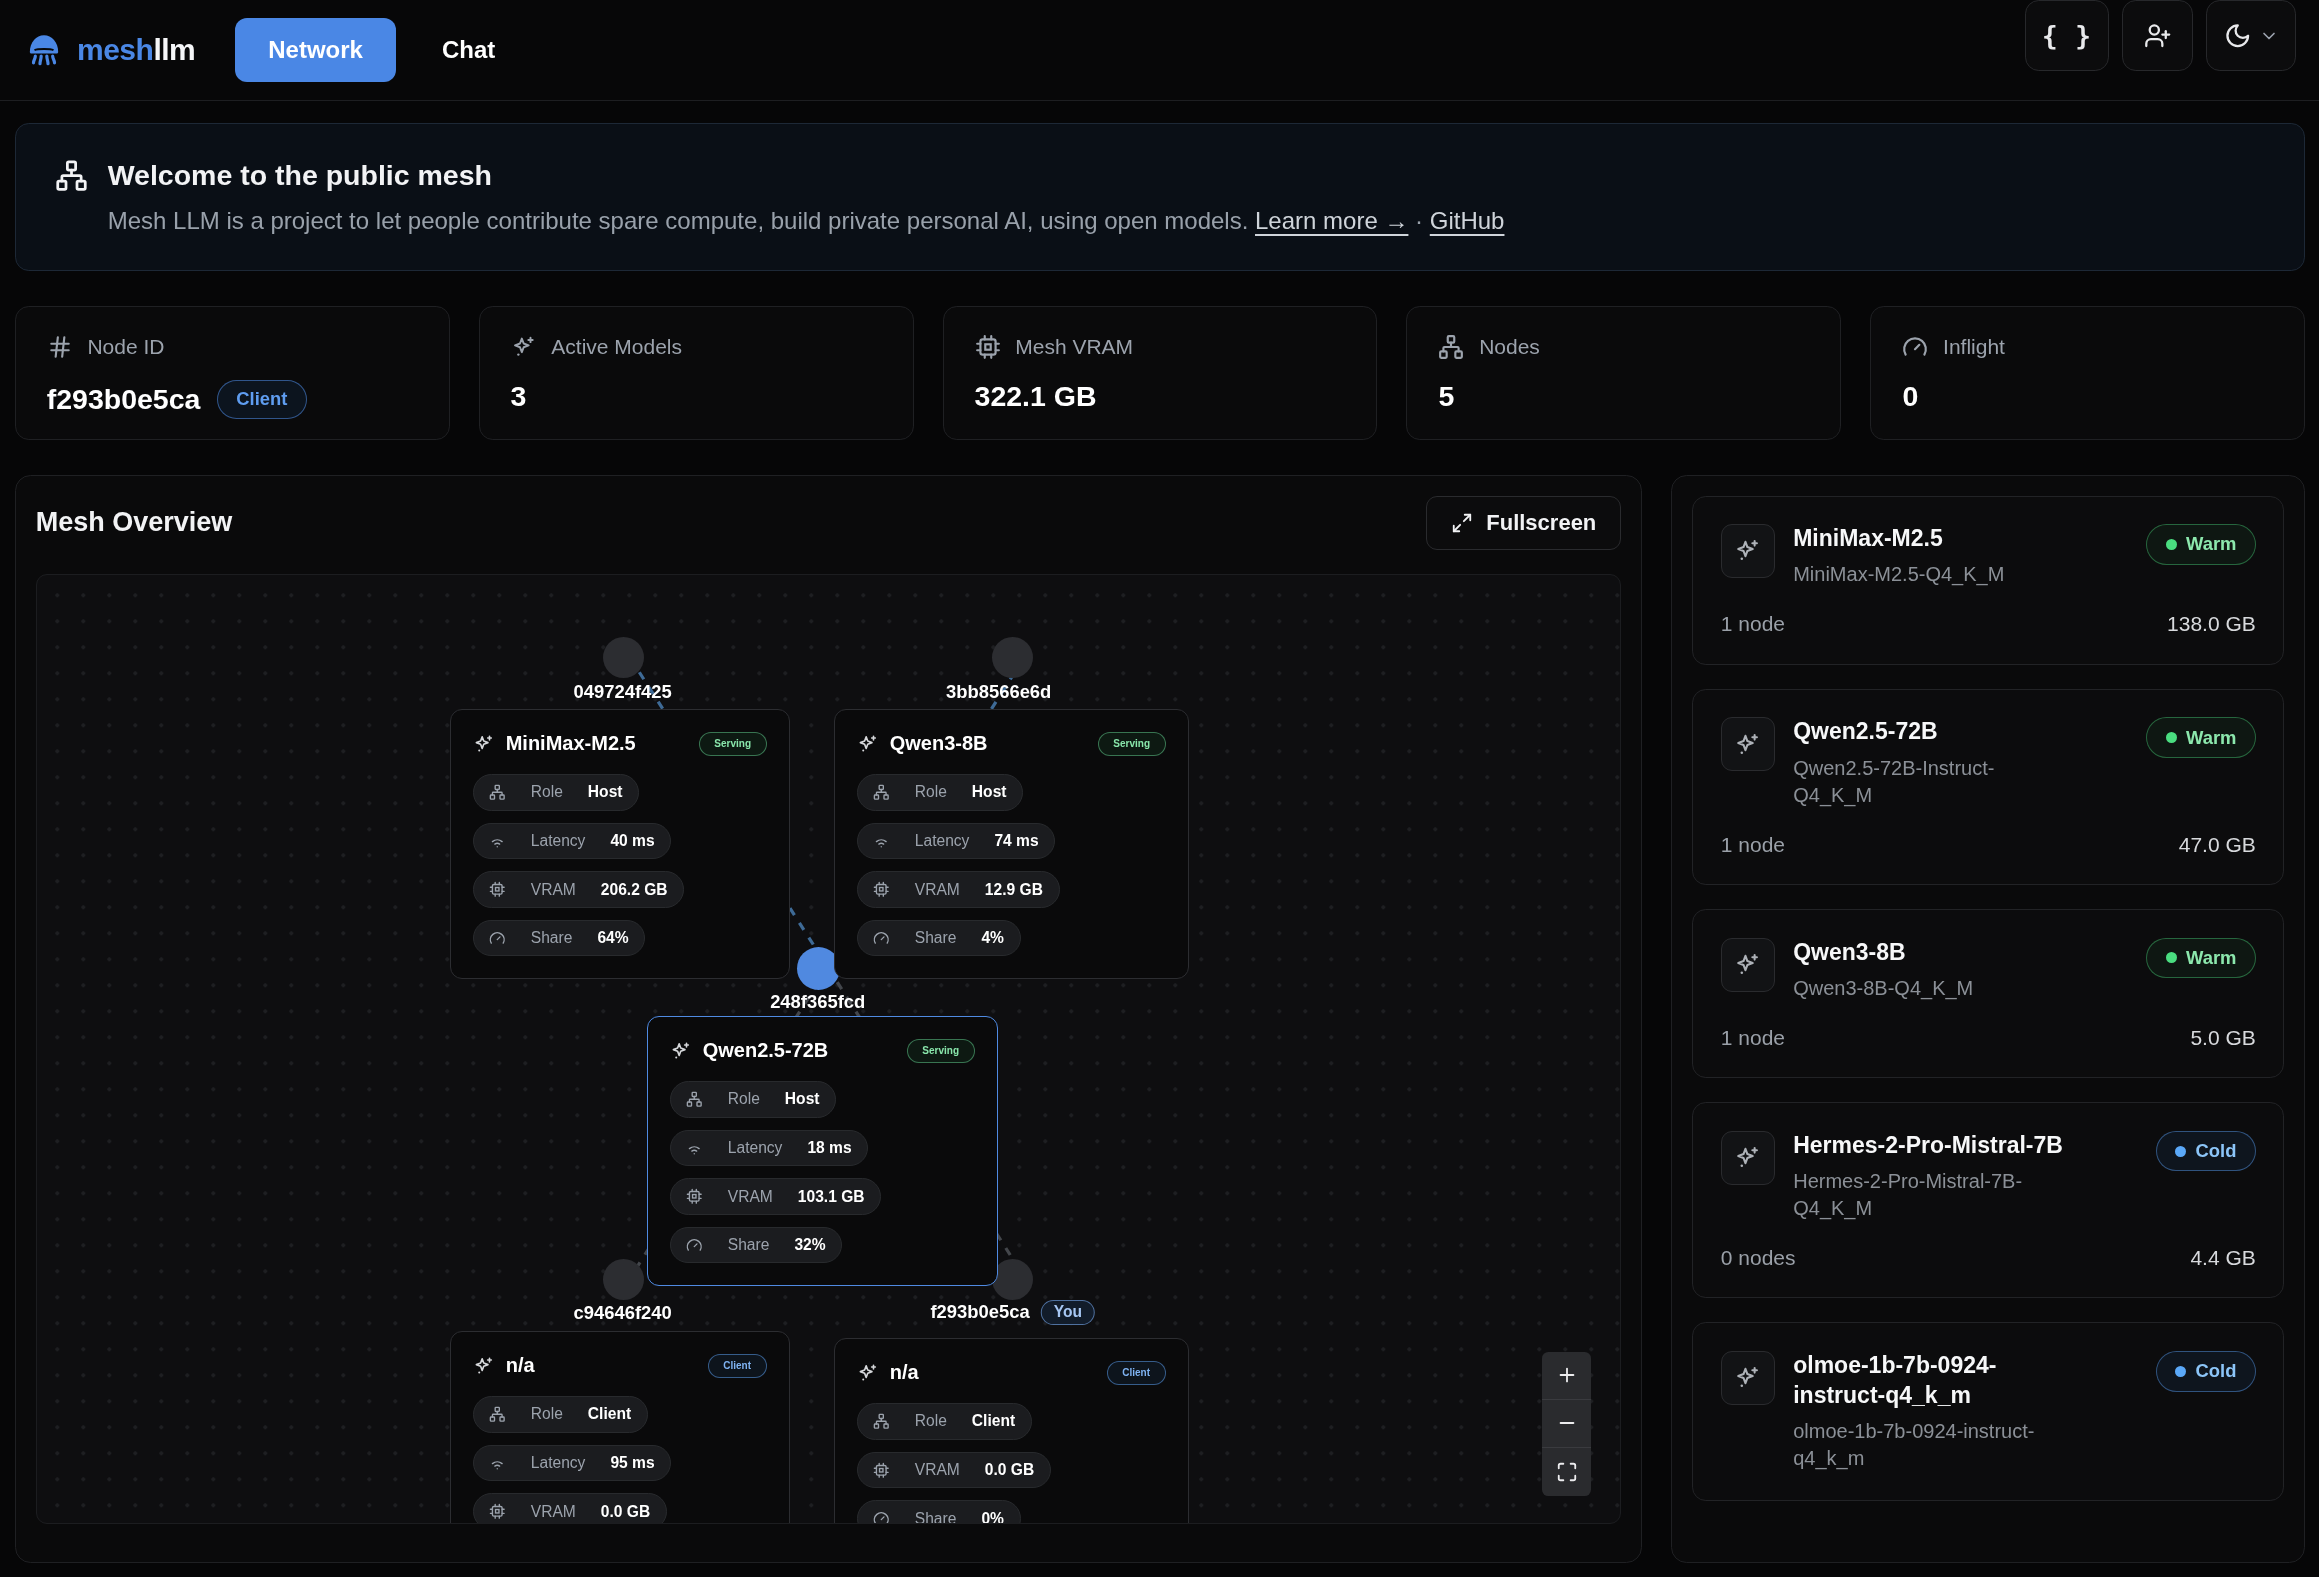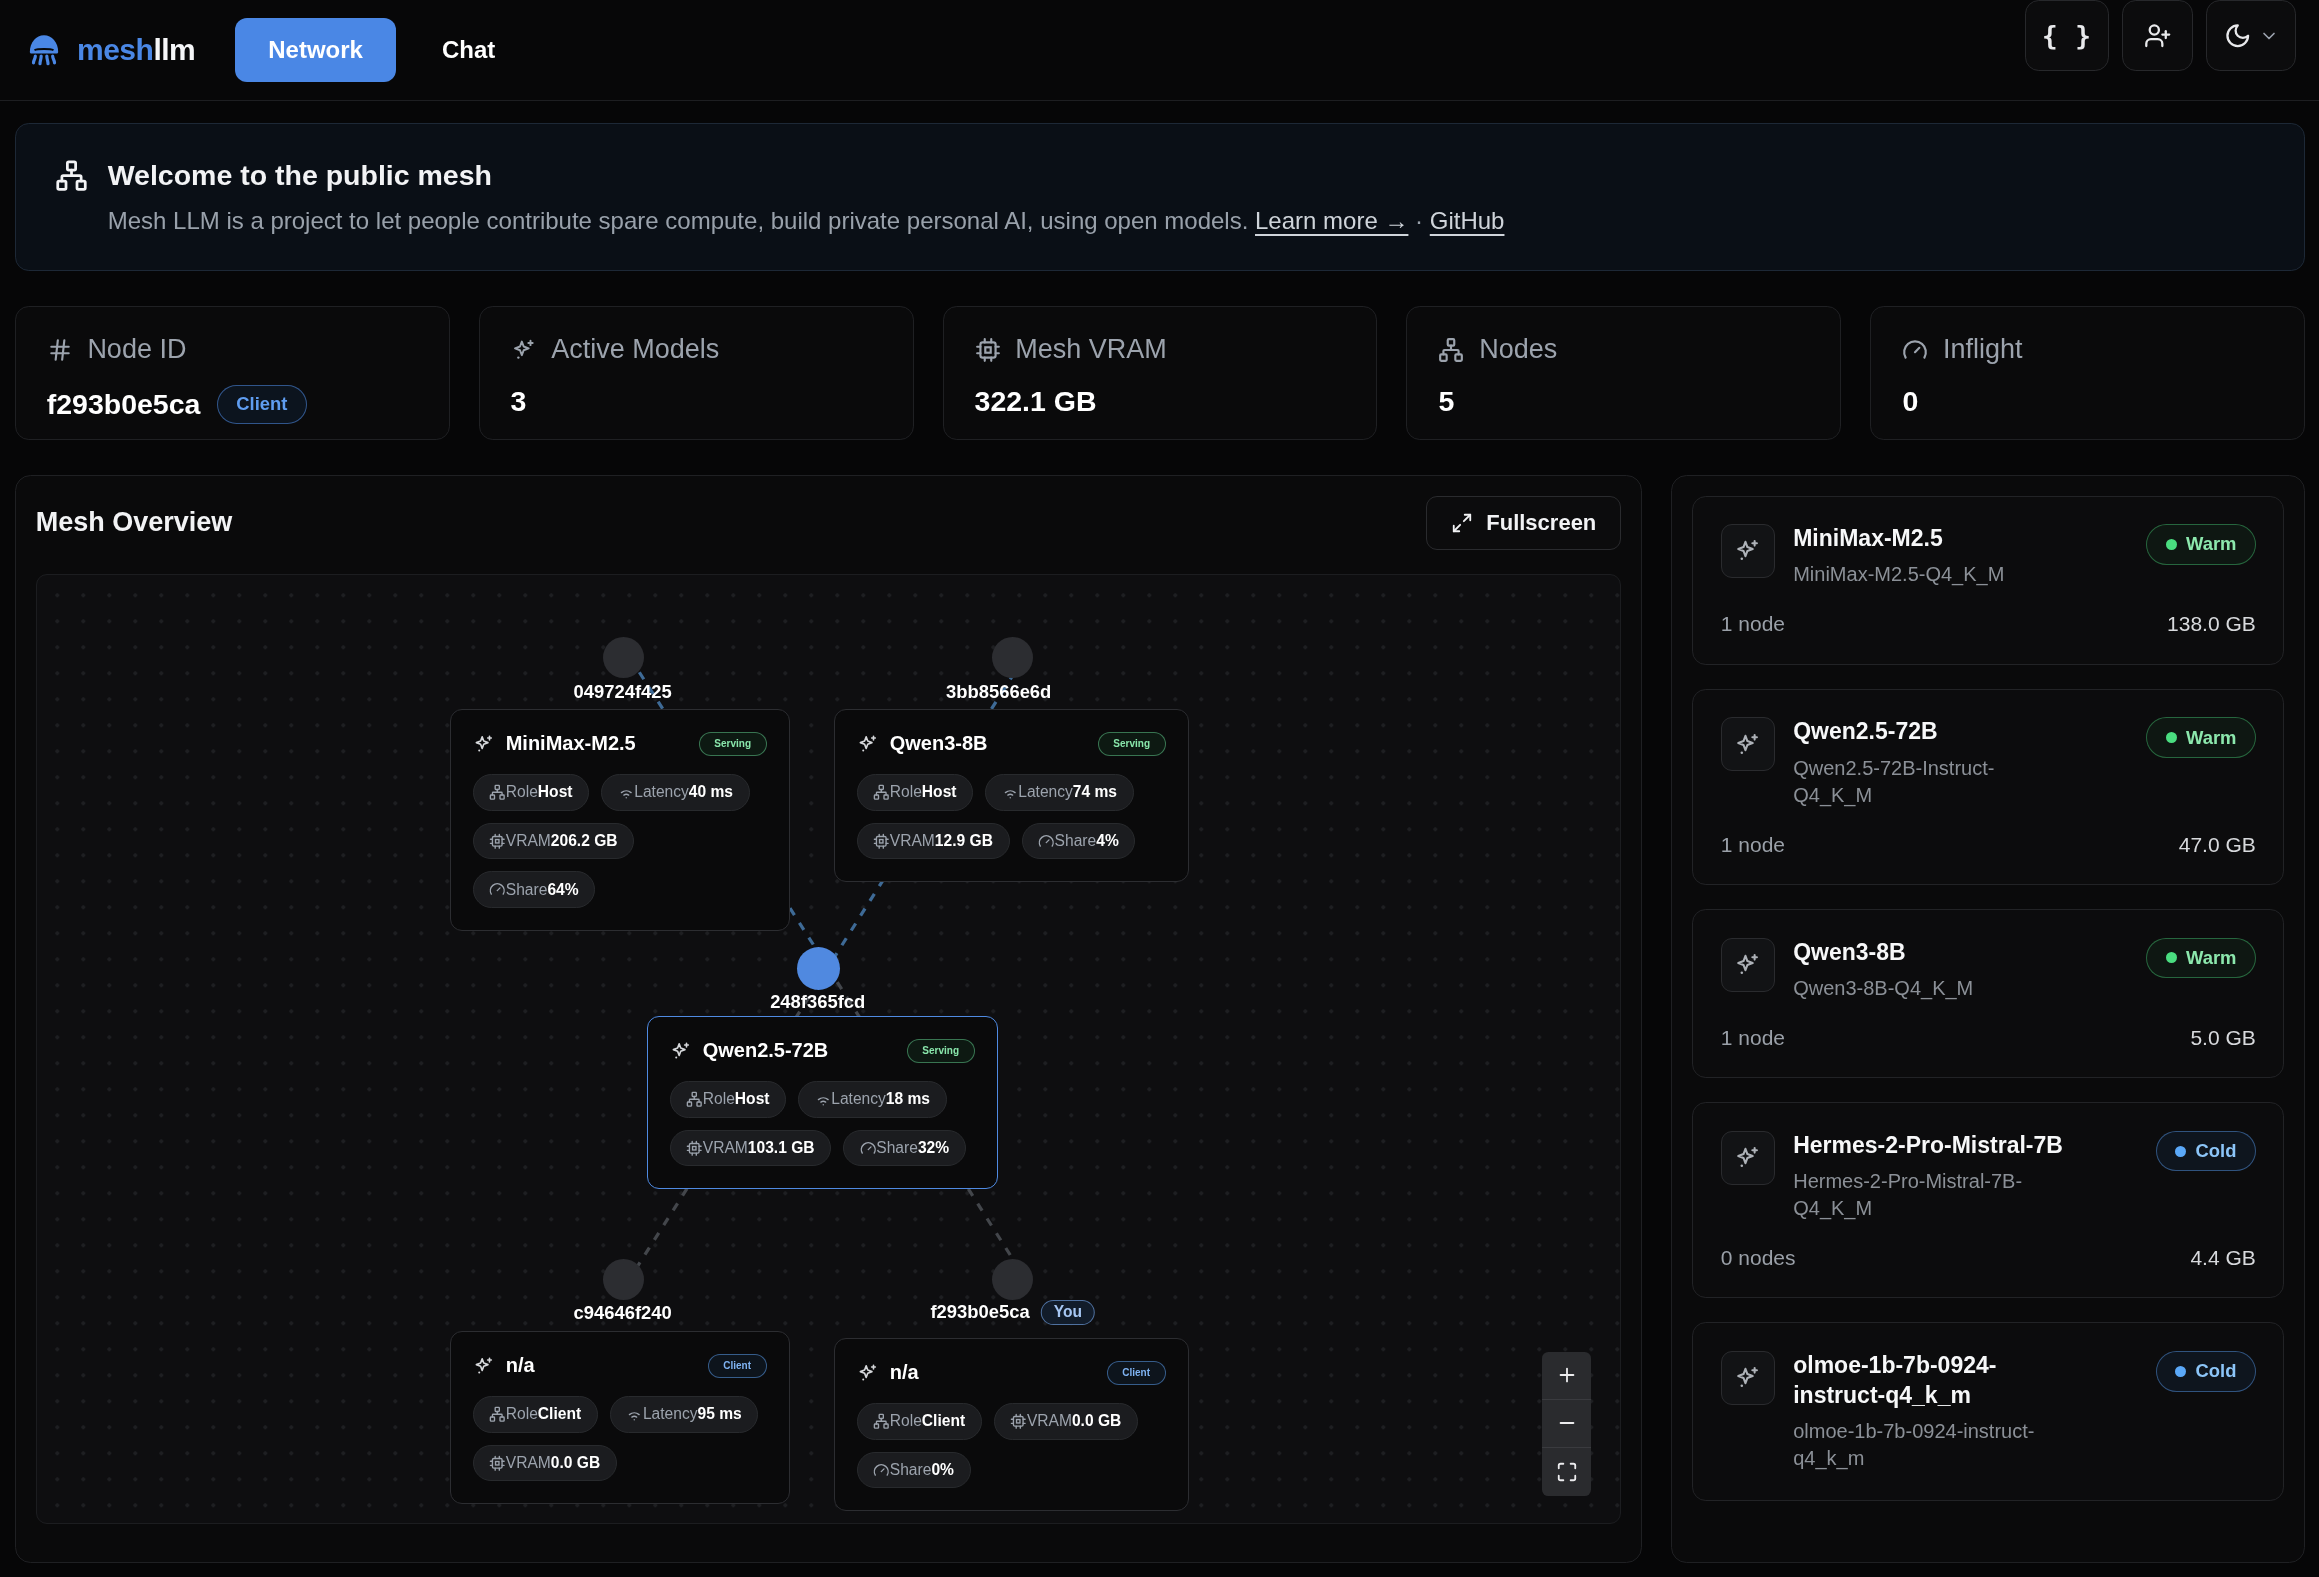--- a/index.html
+++ b/index.html
@@ -50,21 +50,21 @@
   .banner-sub { margin: 14.7px 0 0 53px; font-size:24px; color:#99a1ab; }
   .banner-sub a { color:#cfd4da; text-decoration:underline; text-underline-offset:4.6px; cursor:pointer; }
   .banner-sep { color:#99a1ab; }
 
   
   .stats { display:grid; grid-template-columns:repeat(5,1fr); gap:29px; margin-bottom:35px; }
   .stat-card {
     background:#0a0a0b; border:0.9px solid #1f2023; border-radius:13.8px;
     padding:27.5px 31px; height:134px;
   }
-  .stat-label { display:flex; align-items:center; gap:14.7px; color:#9ca3ad; font-size:27px; }
+  .stat-label { display:flex; align-items:center; gap:14.7px; color:#9ca3ad; font-size:21px; }
   .stat-label .icon { width:26px; height:26px; }
   .stat-value-row { display:flex; align-items:center; gap:16.5px; margin-top:20px; }
   .stat-value { font-size:28.5px; font-weight:700; color:#fff; }
   .badge-client-stat {
     font-size:18.4px; font-weight:600; color:#5f9df0;
     border:1.4px solid rgba(80,140,230,.55); background:rgba(13,26,44,.6);
     border-radius:917px; padding:7.3px 18.4px;
   }
 
   
@@ -116,21 +116,21 @@
   .gcard-head { display:flex; align-items:center; gap:11px; }
   .gcard-title { display:flex; align-items:center; gap:11px; font-size:20px; font-weight:700; color:#fff; }
   .gcard-title .icon { width:22px; height:22px; color:#d6d8db; }
   .gbadge {
     margin-left:auto; font-size:10px; font-weight:600; border-radius:917px; padding:5.5px 14.7px;
   }
   .gbadge.serving { color:#89e6ab; border:0.9px solid rgba(110,231,160,.45); background:rgba(16,38,26,.55); }
   .gbadge.client  { color:#7fb3f2; border:0.9px solid rgba(96,165,250,.5);  background:rgba(15,26,40,.6); }
   .pills { display:flex; flex-wrap:wrap; gap:12px; margin-top:18.4px; }
   .pill {
-    display:flex; align-items:center; gap:0;
+    display:flex; align-items:center; gap:25px;
     background:#1b1c1f; border:0.9px solid #282a2d; border-radius:917px;
     padding:8.3px 15.6px; font-size:15.6px; color:#9ca3ad; white-space:nowrap;
   }
   .pill b { color:#fff; font-weight:700; }
   .pill .icon { width:16.5px; height:16.5px; }
   .zoom-controls {
     position:absolute; right:29px; bottom:27px; width:49px;
     background:#2a2b2e; border-radius:6.4px; overflow:hidden;
     display:flex; flex-direction:column;
   }

